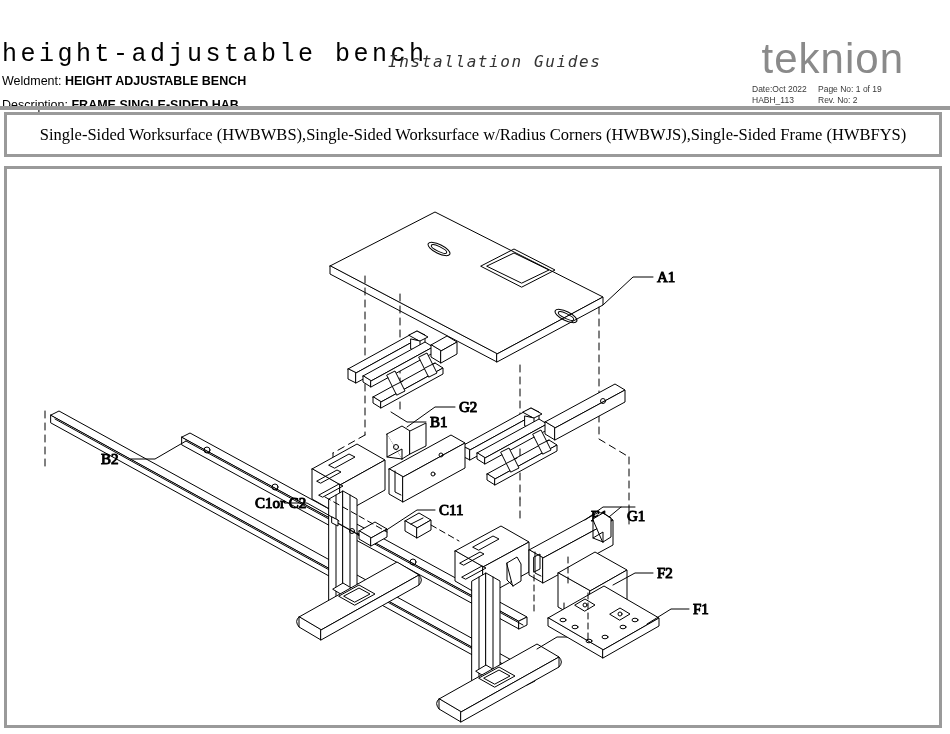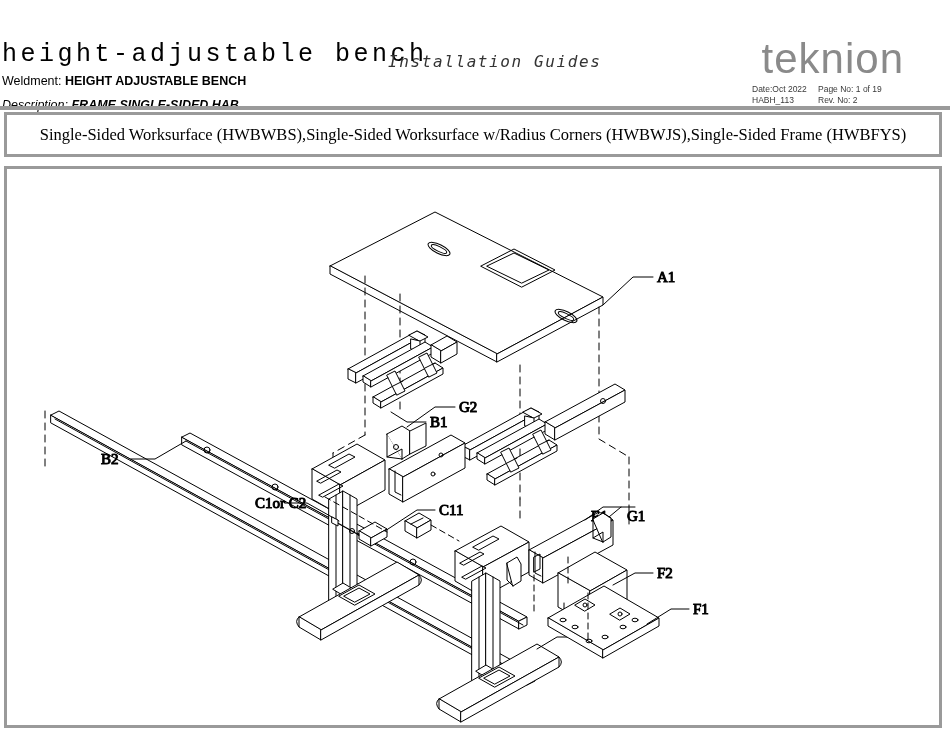--- a/index.html
+++ b/index.html
@@ -23,21 +23,21 @@
   .title-sub{
     position:absolute;left:388px;top:52px;
     font-family:"DejaVu Sans Mono", monospace;
     font-size:16px;letter-spacing:1.6px;color:#333;
     font-style:italic;white-space:nowrap;
   }
   .meta-line{position:absolute;left:2px;font-size:12.5px;color:#000;white-space:nowrap;}
   .meta-line .lbl{font-weight:400;}
   .meta-line .val{font-weight:bold;text-align:right;}
   .meta-section{top:74px;}
-  .meta-desc{top:98px;font-style:italic;}
+  .meta-desc{top:98px;}
 
   .logo{
     position:absolute;right:46px;top:38px;
     font-size:42px;letter-spacing:1px;color:#8a8a8a;
     font-family:"Liberation Sans", sans-serif;
     font-weight:400;line-height:1;
   }
   .docinfo{
     position:absolute;right:48px;top:84px;
     font-size:8.5px;color:#3a3a3a;line-height:10.5px;

